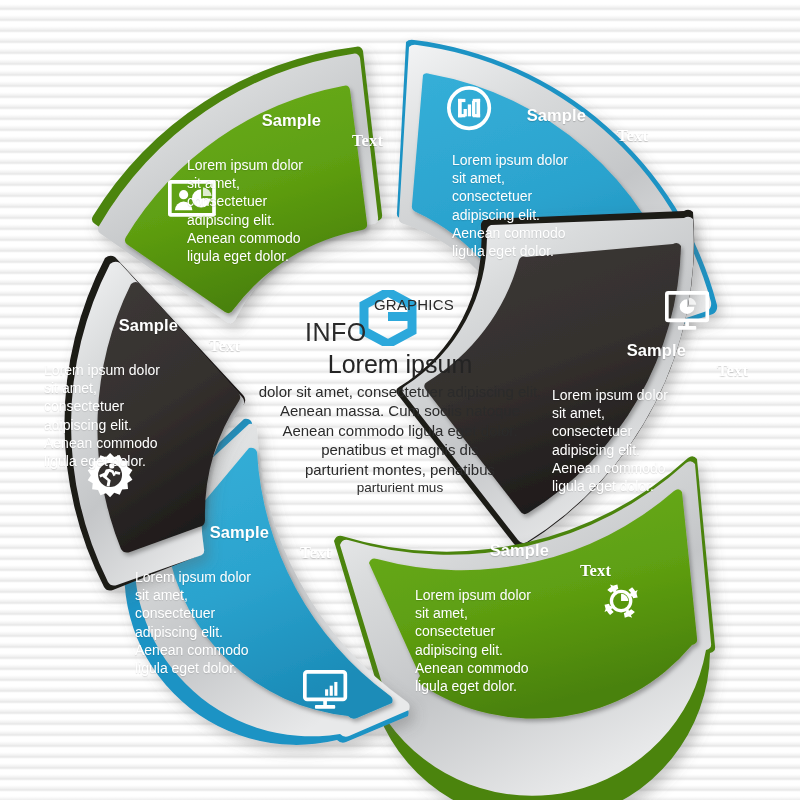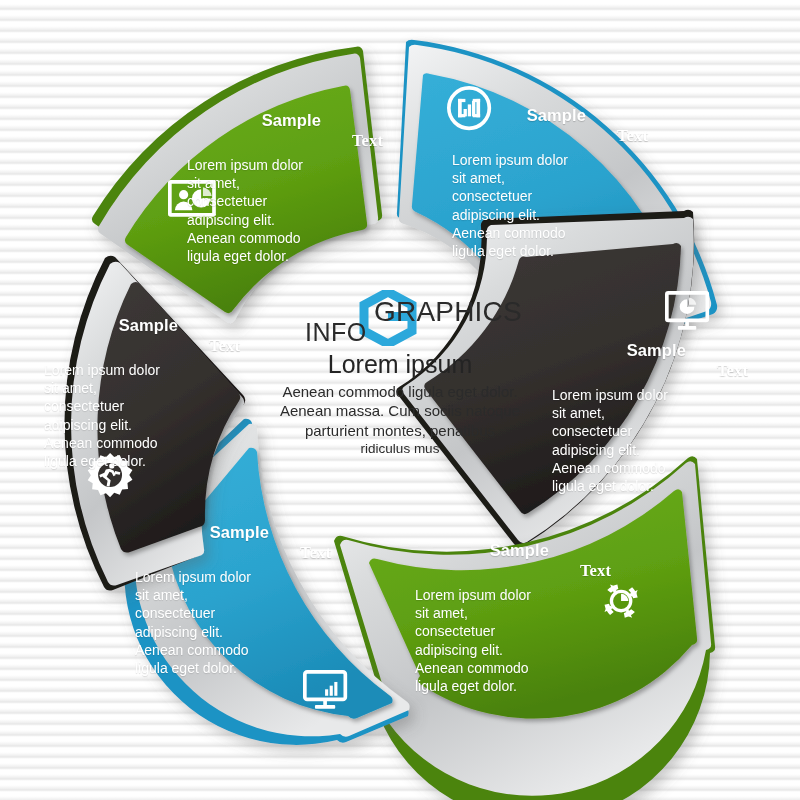--- a/index.html
+++ b/index.html
@@ -47,21 +47,21 @@
   }
   #logo{
     position:relative;height:62px;width:344px;
   }
   #logo .info{
     position:absolute;left:77px;top:32px;
     font-size:25px;color:#2a2a2a;letter-spacing:.5px;
   }
   #logo .graphics{
     position:absolute;left:146px;top:10px;
-    font-size:28px;color:#2a2a2a;letter-spacing:.2px;
+    font-size:15px;color:#2a2a2a;letter-spacing:.2px;
   }
   #logo svg{position:absolute;left:130px;top:4px;}
   #center-head{
     font-size:25px;color:#242424;margin-top:2px;line-height:1.15;
   }
   #center-body{
     font-size:15px;color:#2b2b2b;line-height:1.30;margin-top:3px;
     padding:0 6px;
   }
   #center-body .small{font-size:13.5px;}
@@ -296,20 +296,22 @@
     <div id="logo">
       <svg width="60" height="56" viewBox="0 0 60 56">
         <path d="M30 2 L54 15 L54 41 L30 54 L6 41 L6 15 Z" fill="none" stroke="#2CA8DB" stroke-width="9"></path>
         <rect x="30" y="22" width="26" height="9" fill="#2CA8DB"></rect>
       </svg>
       <span class="info">INFO</span>
       <span class="graphics">GRAPHICS</span>
     </div>
     <div id="center-head">Lorem ipsum</div>
     <div id="center-body">
+      <div>dolor sit amet, consectetuer adipiscing elit.</div>
+      <div>Aenean massa. Cum sociis natoque</div>
       <div>Aenean commodo ligula eget dolor.</div>
-      <div>Aenean massa. Cum sociis natoque</div>
+      <div>penatibus et magnis dis</div>
       <div>parturient montes, penatibus</div>
-      <div class="small">ridiculus mus</div>
+      <div class="small">parturient mus</div>
     </div>
   </div>
 
 </div>
 
 </body></html>

